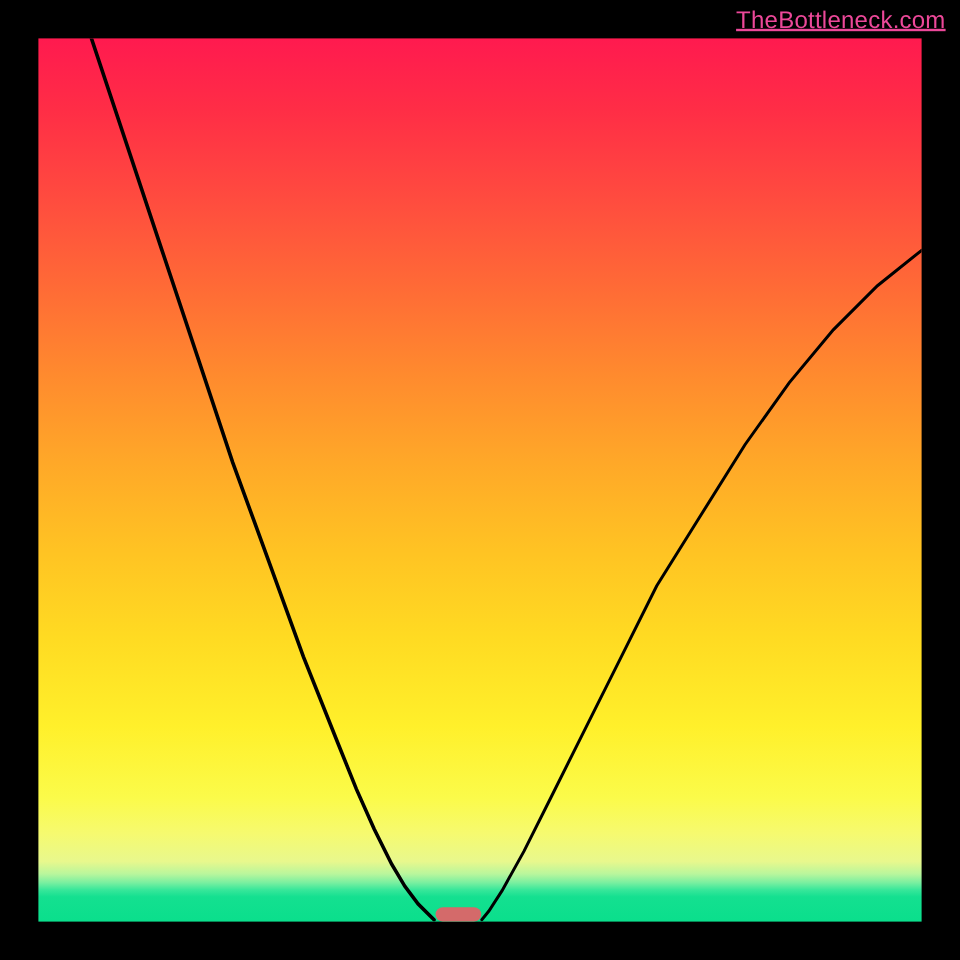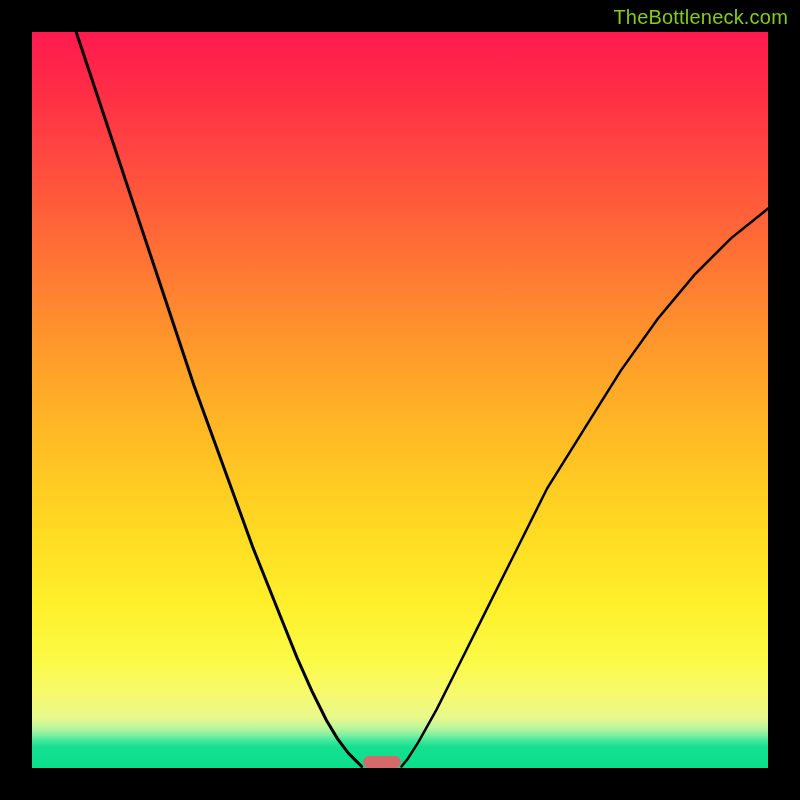--- a/index.html
+++ b/index.html
@@ -60,23 +60,24 @@
     position: absolute;
     width: 38px;
     height: 12px;
     border-radius: 6px;
     background: #d46a6a;
   }
   .watermark {
     position: absolute;
     top: 6px;
     right: 12px;
-    color: #84cc16;
+    color: #ec4899;
     font-size: 20px;
     letter-spacing: 0.2px;
+    text-decoration: underline;
   }
 </style>
 </head>
 <body>
 
 <div class="frame">
 
   <div class="plot-bg"></div>
 
   <svg class="curve-layer" viewBox="0 0 736 736" preserveAspectRatio="none">

